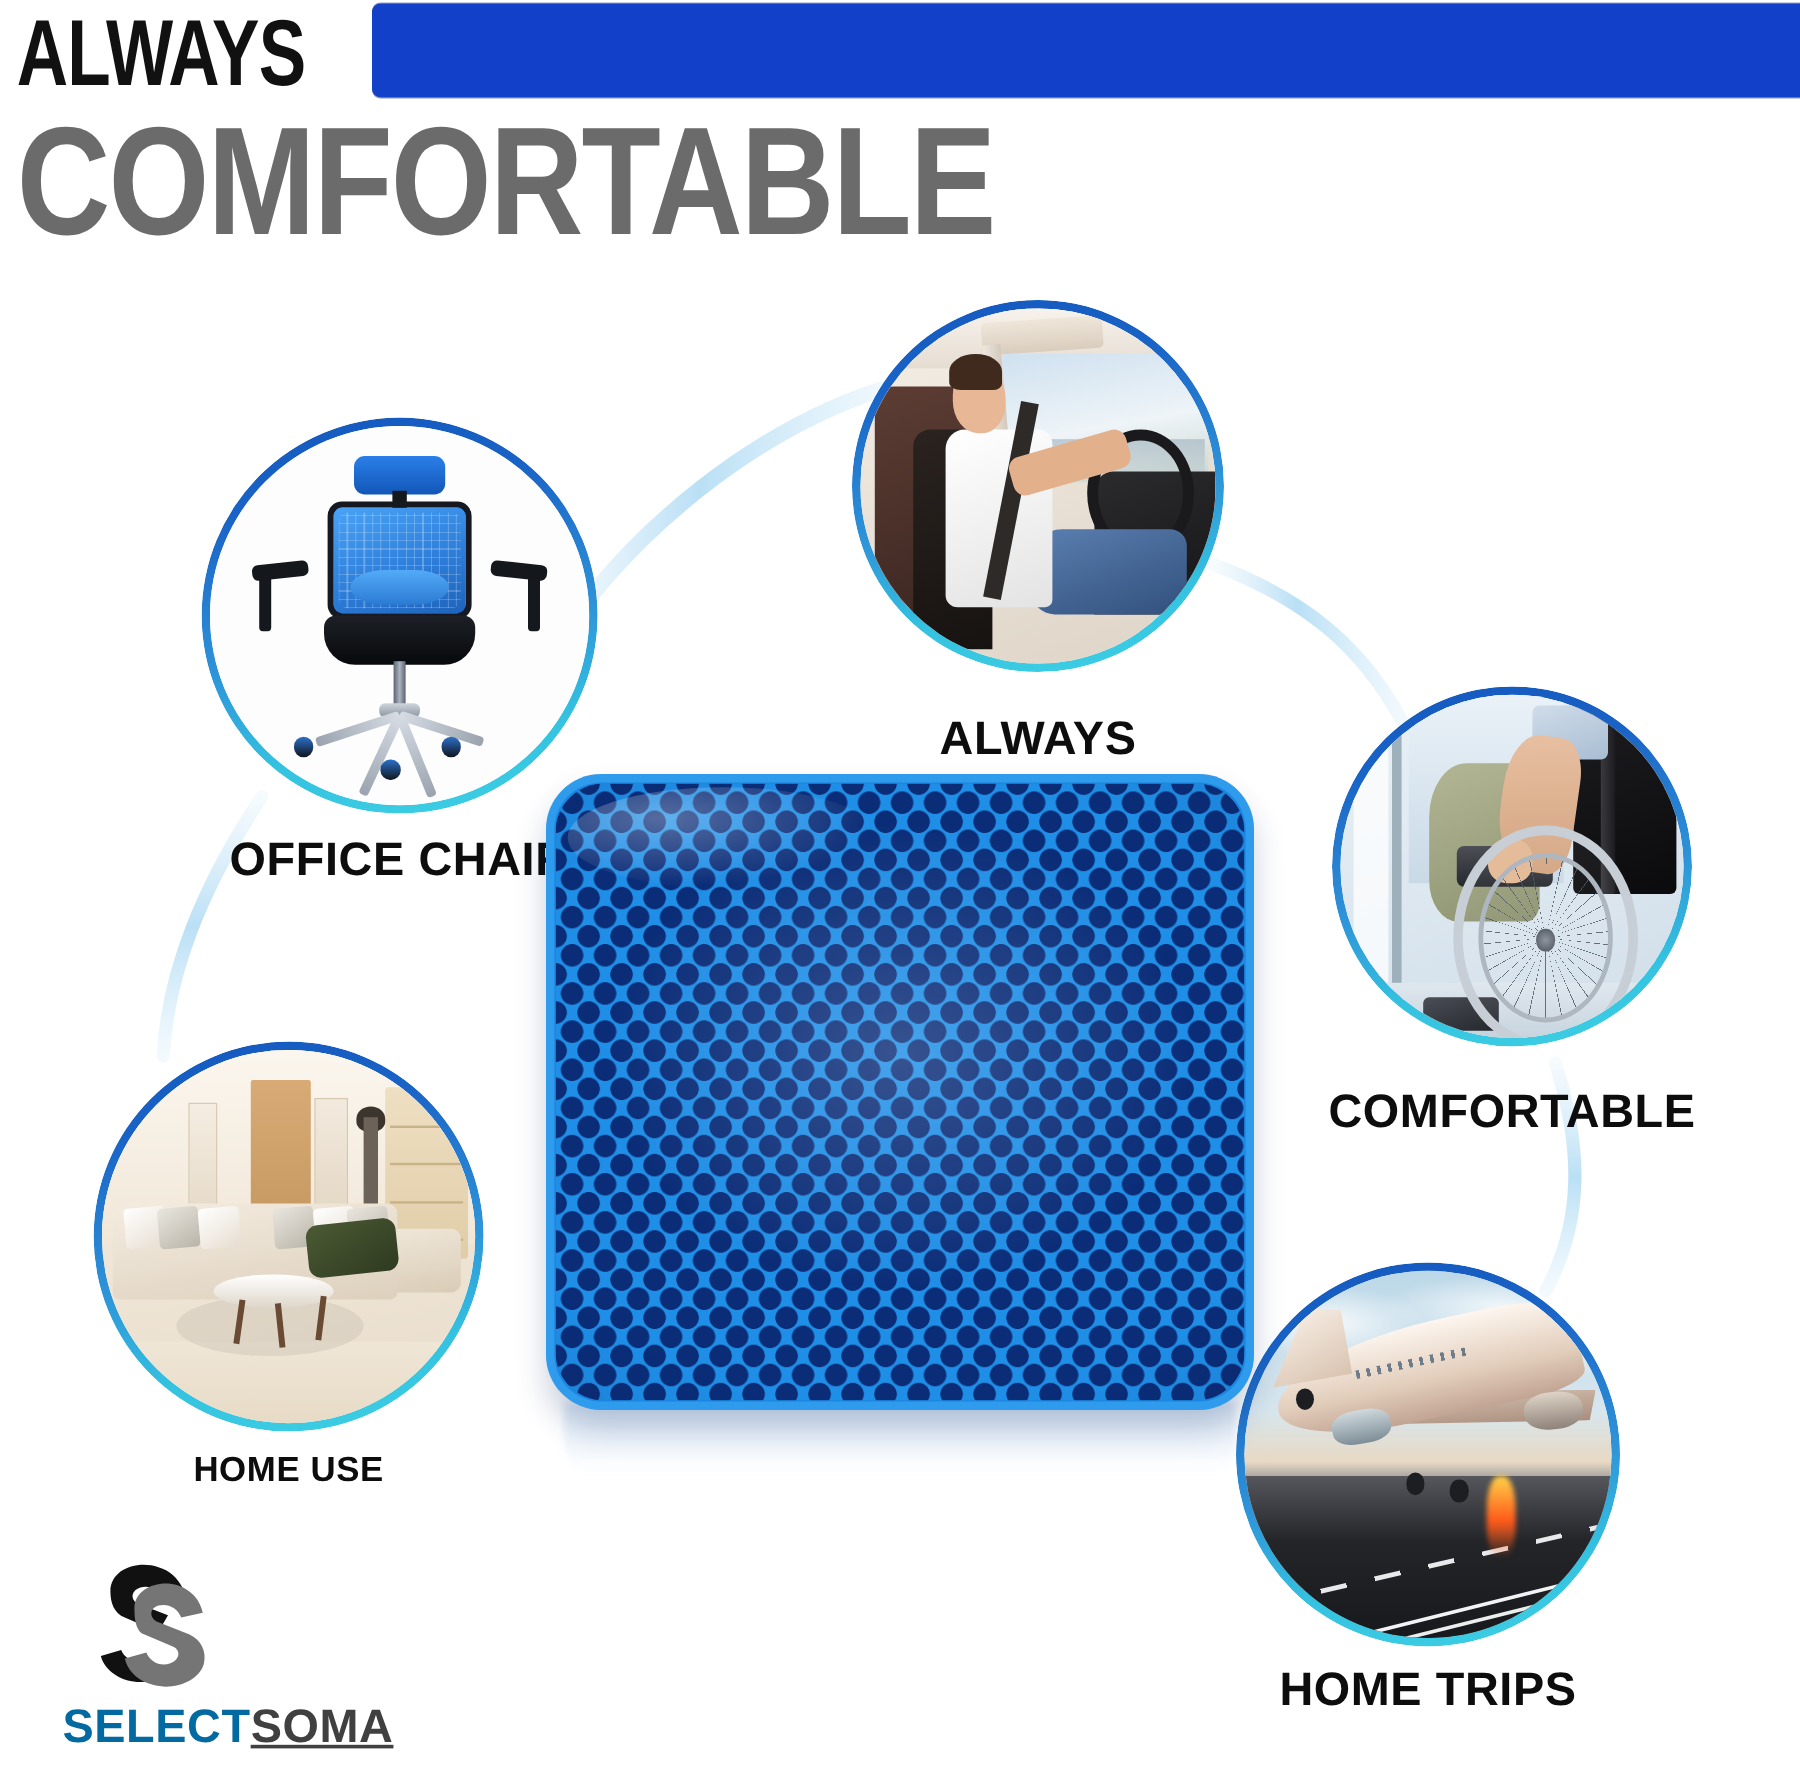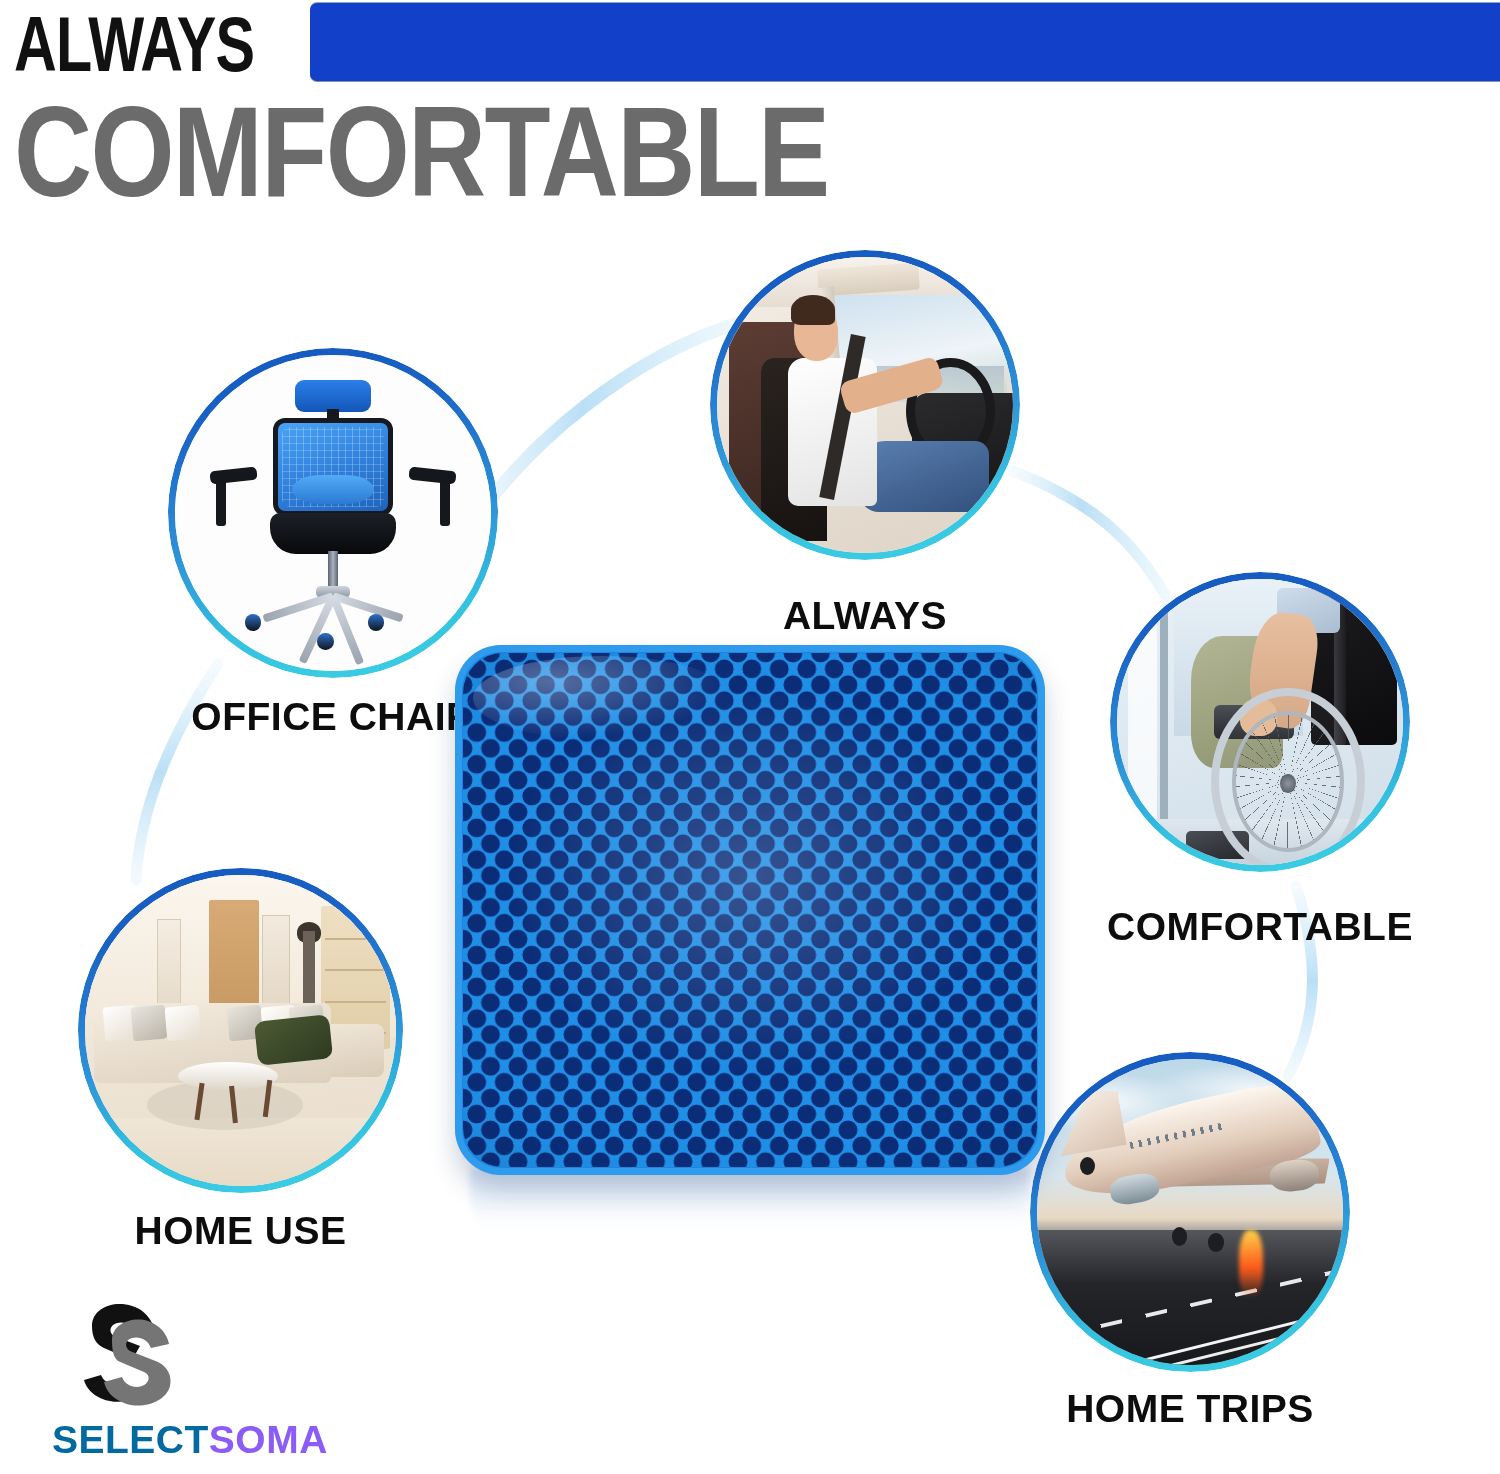--- a/index.html
+++ b/index.html
@@ -276,21 +276,21 @@
 
   
   #logo{position:absolute;left:52px;top:1296px;width:260px;height:168px;}
   #logo-mark{position:absolute;left:22px;top:0;width:112px;height:116px;}
   #logo-text{
     position:absolute;left:0;top:122px;
     font-family:"Liberation Sans", sans-serif;
     font-weight:bold;font-size:39px;letter-spacing:0.5px;white-space:nowrap;
   }
   #logo-text .a{color:#0369a1;}
-  #logo-text .b{color:#8b5cf6;}
+  #logo-text .b{color:#404040;text-decoration:underline;}
 </style>
 </head>
 <body>
 
 <div id="header">
   <div id="blue-bar"></div>
   <div id="always-word">ALWAYS</div>
   <div id="comfortable-word">COMFORTABLE</div>
 </div>
 
@@ -425,21 +425,21 @@
       <div class="hm-pillow" style="left:57%;"></div>
       <div class="hm-pillow dark" style="left:66%;"></div>
       <div class="hm-throw"></div>
       <div class="hm-table"></div>
       <div class="hm-leg" style="left:36%;top:67%;transform:rotate(8deg);"></div>
       <div class="hm-leg" style="left:47%;top:68%;transform:rotate(-6deg);"></div>
       <div class="hm-leg" style="left:58%;top:66%;transform:rotate(7deg);"></div>
     </div>
   </div>
 </div>
-<div class="caption" style="left:78px;top:1209px;width:325px;font-size:39px;">HOME USE</div>
+<div class="caption" style="left:78px;top:1209px;width:325px;font-size:29px;">HOME USE</div>
 
 <div class="circle" style="left:1030px;top:1052px;width:320px;height:320px;">
   <div class="ring"></div>
   <div class="inner">
     <div class="sc-plane">
       <div class="pl-clouds"></div>
       <div class="pl-runway"></div>
       <div class="pl-dash"></div>
       <div class="pl-line1"></div>
       <div class="pl-line2"></div>

